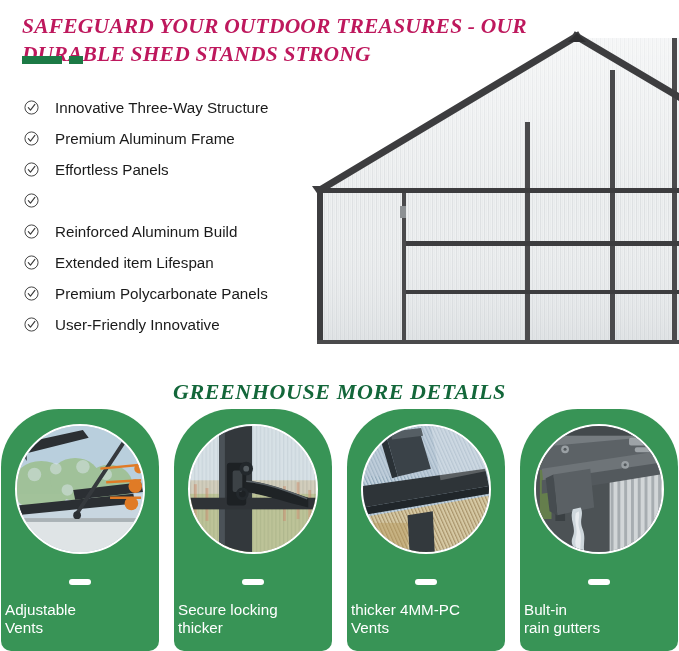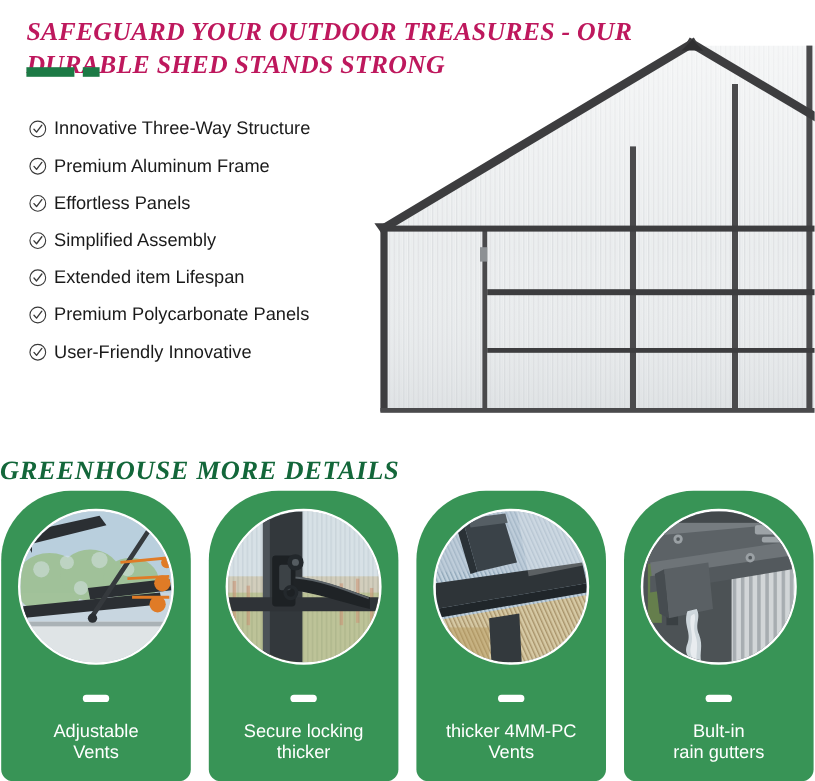--- a/index.html
+++ b/index.html
@@ -78,41 +78,41 @@
     top: 92px;
     z-index: 5;
     list-style: none;
     margin: 0;
     padding: 0;
   }
   #feature-list li {
     display: flex;
     align-items: center;
     height: 31px;
-    gap: 6px;
+    gap: 16px;
   }
   .check-icon {
     flex: 0 0 auto;
     width: 15px; height: 15px;
     display: block;
   }
   .feature-text {
     font-family: "Liberation Sans", sans-serif;
     font-size: 15.2px;
     color: #1a1a1a;
     white-space: nowrap;
   }
 
   
   #section-heading {
     position: absolute;
     left: 0;
     top: 361px;
     width: 679px;
-    text-align: left;
+    text-align: center;
     font-family: "Liberation Serif", serif;
     font-weight: bold;
     font-style: italic;
     font-size: 22px;
     letter-spacing: 0.6px;
     color: #13673a;
   }
 
   
   #cards {
@@ -156,21 +156,21 @@
     width: 22px;
     height: 6px;
     border-radius: 3px;
     background: #ffffff;
   }
   .card-label {
     position: absolute;
     left: 0;
     top: 192px;
     width: 100%;
-    text-align: center;
+    text-align: left;
     color: #ffffff;
     font-family: "Liberation Sans", sans-serif;
     font-size: 15.2px;
     line-height: 18px;
     white-space: pre-line;
     padding: 0 4px;
     box-sizing: border-box;
   }
 </style>
 </head>
@@ -265,21 +265,29 @@
       </span>
       <span class="feature-text">Effortless Panels</span>
     </li>
     <li>
       <span class="check-icon">
         <svg viewBox="0 0 16 16" width="15" height="15">
             <circle cx="8" cy="8" r="7" fill="none" stroke="#3a3a3a" stroke-width="1"></circle>
             <path d="M4.6 8.2 L6.9 10.8 L11.6 4.6" fill="none" stroke="#3a3a3a" stroke-width="1.2" stroke-linecap="round" stroke-linejoin="round"></path>
           </svg>
       </span>
-      <span class="feature-text">Simplified Assembly</span>
+    </li>
+    <li>
+      <span class="check-icon">
+        <svg viewBox="0 0 16 16" width="15" height="15">
+            <circle cx="8" cy="8" r="7" fill="none" stroke="#3a3a3a" stroke-width="1"></circle>
+            <path d="M4.6 8.2 L6.9 10.8 L11.6 4.6" fill="none" stroke="#3a3a3a" stroke-width="1.2" stroke-linecap="round" stroke-linejoin="round"></path>
+          </svg>
+      </span>
+      <span class="feature-text">Reinforced Aluminum Build</span>
     </li>
     <li>
       <span class="check-icon">
         <svg viewBox="0 0 16 16" width="15" height="15">
             <circle cx="8" cy="8" r="7" fill="none" stroke="#3a3a3a" stroke-width="1"></circle>
             <path d="M4.6 8.2 L6.9 10.8 L11.6 4.6" fill="none" stroke="#3a3a3a" stroke-width="1.2" stroke-linecap="round" stroke-linejoin="round"></path>
           </svg>
       </span>
       <span class="feature-text">Extended item Lifespan</span>
     </li>

